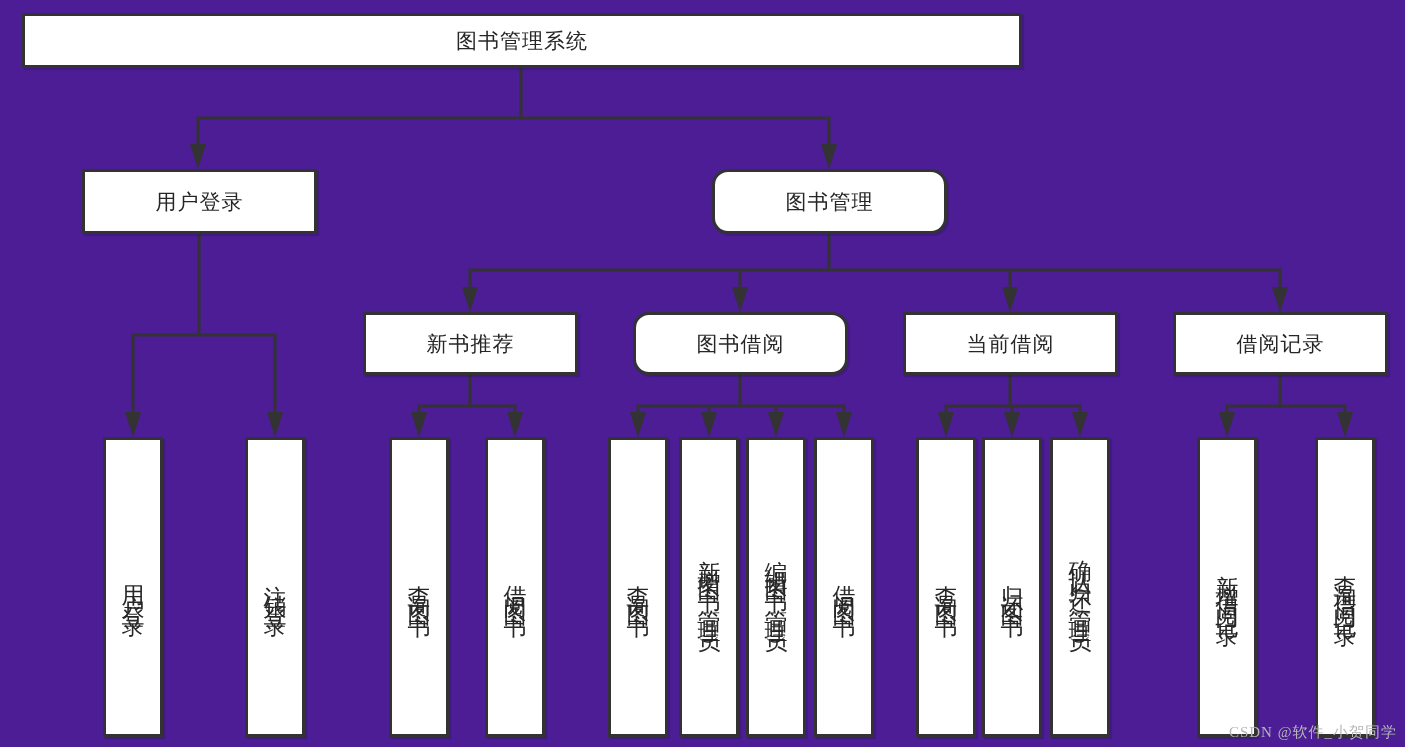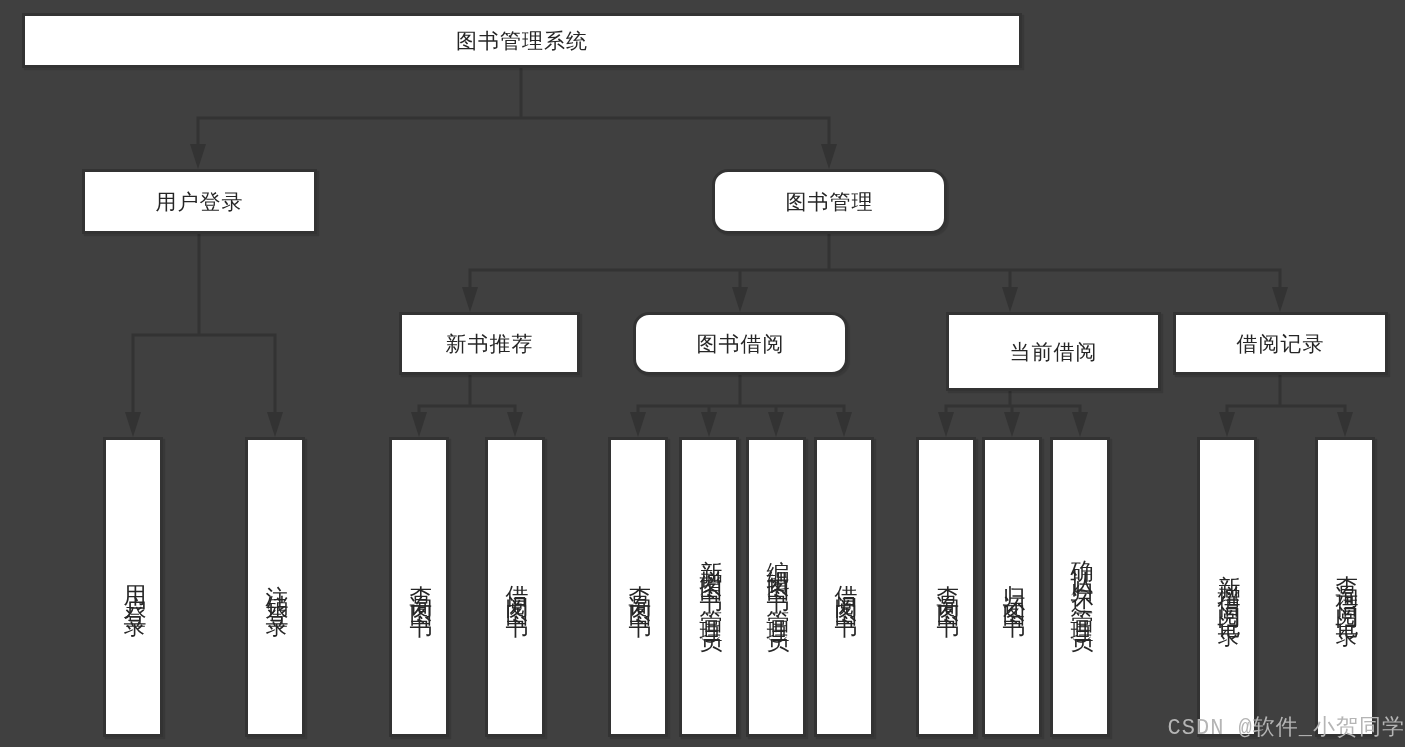--- a/index.html
+++ b/index.html
@@ -1,20 +1,20 @@
 <!DOCTYPE html>
 <html><head>
 <meta charset="utf-8">
 <style>
   html,body{margin:0;padding:0;background:#ffffff;}
   #stage{
     position:relative;
     width:1405px;height:747px;
-    background:#404040;
-    font-family:Liberation Mono, monospace;
+    background:#4c1d95;
+    font-family:Liberation Serif, serif;
     overflow:hidden;
   }
   #connector-svg{position:absolute;left:0;top:0;z-index:1;}
   .node{
     position:absolute;
     box-sizing:border-box;
     border:3px solid #333333;
     background:#ffffff;
     display:flex;
     align-items:center;
@@ -27,25 +27,25 @@
   }
   .vert{
     writing-mode:vertical-rl;
     text-orientation:mixed;
     font-size:23px;
     letter-spacing:10px;
     line-height:1;
   }
   .watermark{
     position:absolute;
-    right:0px;
+    right:8px;
     bottom:5px;
     z-index:3;
     color:#b5b5b5;
-    font-size:22px;
+    font-size:15px;
     letter-spacing:1px;
     white-space:nowrap;
   }
 </style>
 </head>
 <body>
 
 <div id="stage">
 
   <svg id="connector-svg" width="1405" height="747" viewBox="0 0 1405 747">
@@ -103,23 +103,23 @@
       M1072,412 L1088,412 L1080,437 Z
       M1219,412 L1235,412 L1227,437 Z
       M1337,412 L1353,412 L1345,437 Z"></path>
   </svg>
 
   <div class="node" style="left:22px;top:13px;width:1000px;height:55px;">图书管理系统</div>
 
   <div class="node" style="left:82px;top:169px;width:235px;height:65px;">用户登录</div>
   <div class="node" style="left:712px;top:169px;width:235px;height:65px;border-radius:16px;">图书管理</div>
 
-  <div class="node" style="left:363px;top:312px;width:181px;height:63px;margin-left:36px;">新书推荐</div>
+  <div class="node" style="left:363px;top:312px;width:215px;height:63px;">新书推荐</div>
   <div class="node" style="left:633px;top:312px;width:215px;height:63px;border-radius:16px;">图书借阅</div>
-  <div class="node" style="left:903px;top:312px;width:215px;height:79px;margin-left:43px;">当前借阅</div>
+  <div class="node" style="left:903px;top:312px;width:215px;height:63px;">当前借阅</div>
   <div class="node" style="left:1173px;top:312px;width:215px;height:63px;">借阅记录</div>
 
   <div class="node vert" style="left:103px;top:437px;width:60px;height:300px;">用户登录</div>
   <div class="node vert" style="left:245px;top:437px;width:60px;height:300px;">注销登录</div>
 
   <div class="node vert" style="left:389px;top:437px;width:60px;height:300px;">查询图书</div>
   <div class="node vert" style="left:485px;top:437px;width:60px;height:300px;">借阅图书</div>
 
   <div class="node vert" style="left:608px;top:437px;width:60px;height:300px;">查询图书</div>
   <div class="node vert" style="left:679px;top:437px;width:60px;height:300px;">新增图书（管理员）</div>

